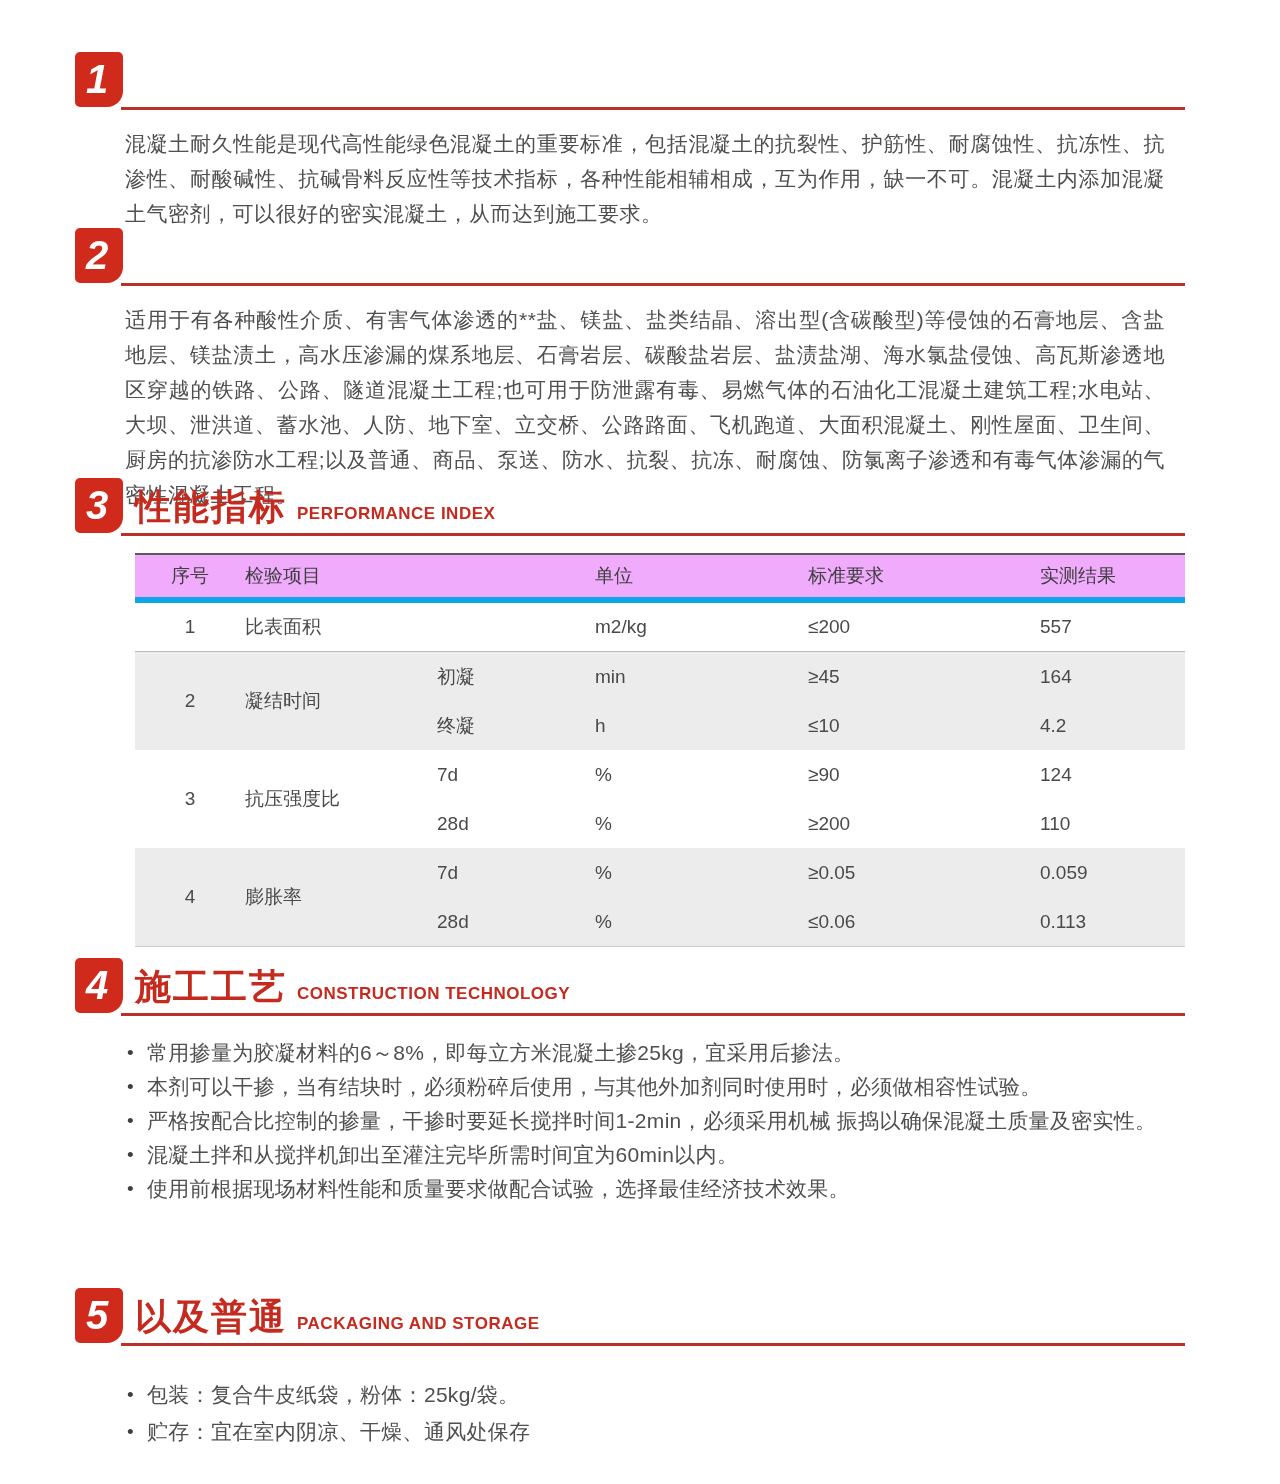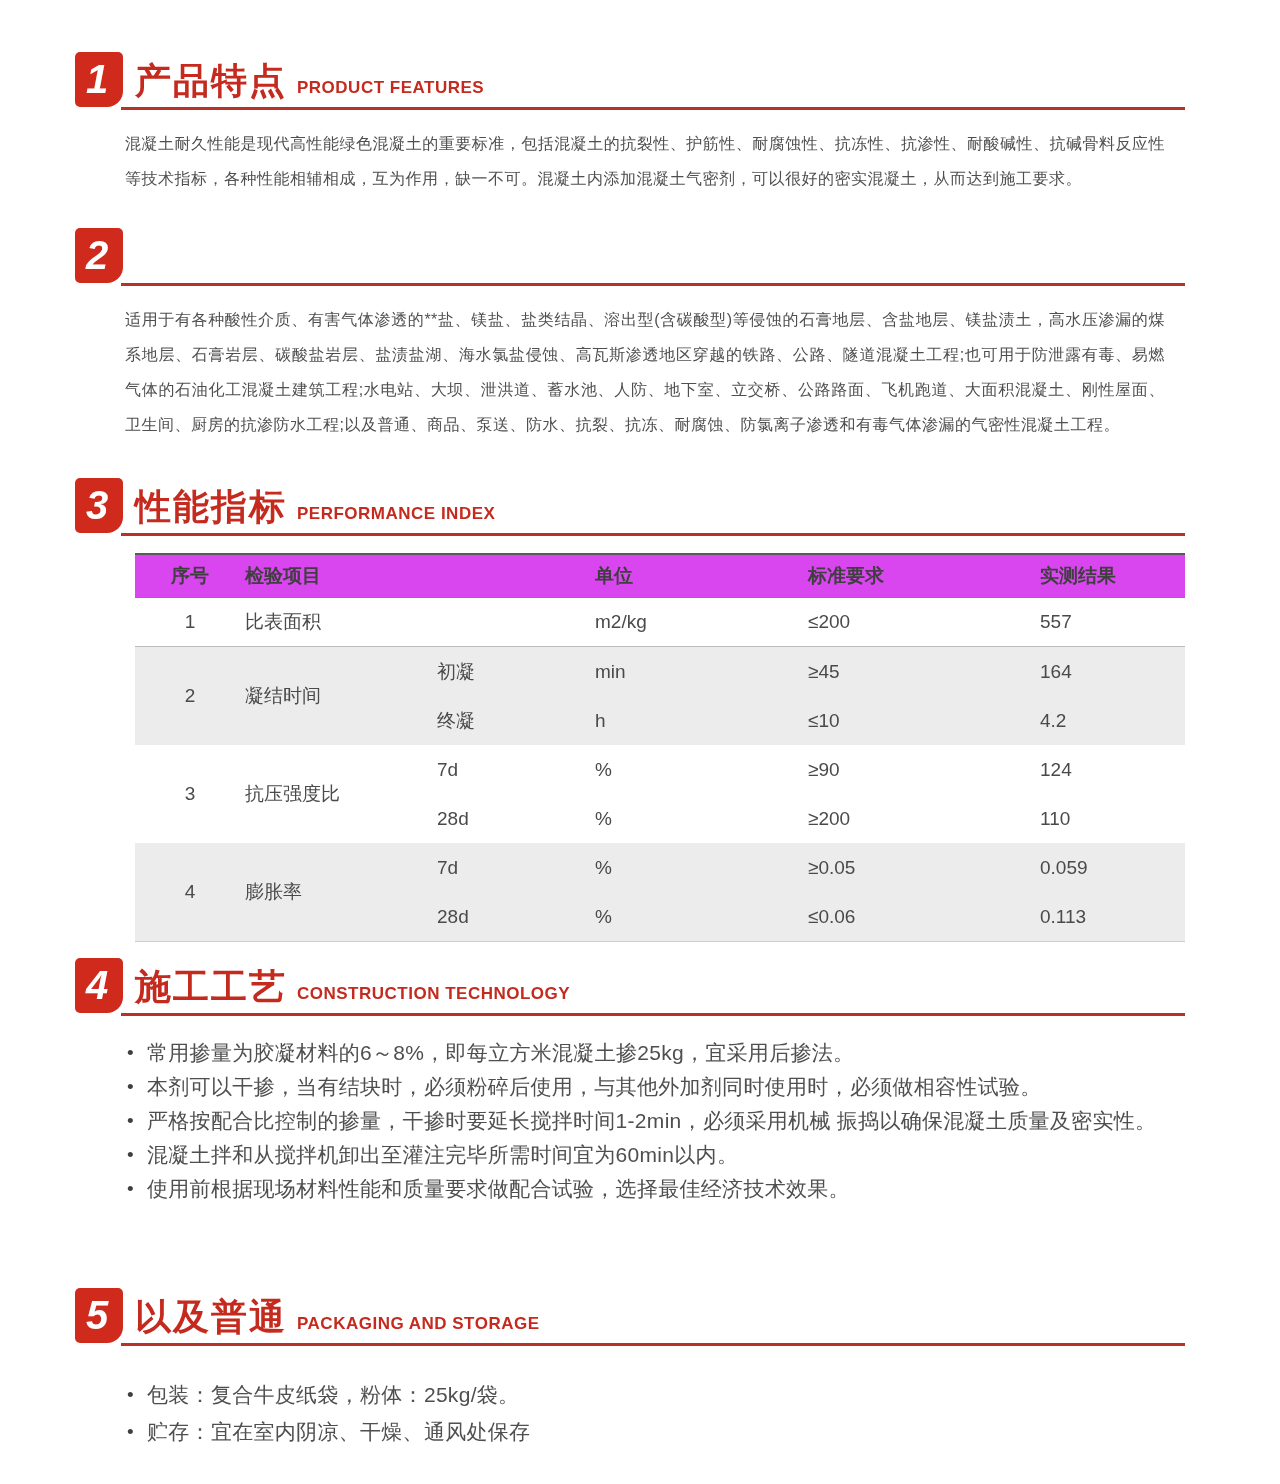--- a/index.html
+++ b/index.html
@@ -12,33 +12,33 @@
   .badge{position:absolute;left:0;top:0;width:48px;height:55px;background:#d02a1d;color:#ffffff;
          font-style:italic;font-weight:bold;font-size:40px;display:flex;align-items:center;
          justify-content:center;border-radius:5px 5px 16px 5px;z-index:2;}
   .badge span{transform:translateX(-2px);}
   .titles{position:absolute;left:60px;bottom:4px;display:flex;align-items:baseline;white-space:nowrap;}
   .titles .zh{font-size:36px;font-weight:bold;color:#c52a1e;letter-spacing:2px;}
   .titles .en{font-size:17px;font-weight:bold;color:#c52a1e;margin-left:10px;letter-spacing:0.5px;}
   .rule{position:absolute;left:46px;right:0;bottom:0;height:3px;background:#b93227;}
 
   
-  .para{margin:16px 0 0 50px;width:1040px;font-size:16px;line-height:35px;color:#4f4f4f;
+  .para{margin:16px 0 0 50px;width:1040px;font-size:21px;line-height:35px;color:#4f4f4f;
         text-align:justify;letter-spacing:0.5px;}
 
   ul.bullets{list-style:none;margin:18px 0 0 50px;padding:0;width:1045px;}
   ul.bullets li{position:relative;padding-left:22px;font-size:21px;line-height:34px;color:#4f4f4f;
         text-align:justify;letter-spacing:0.3px;}
   ul.bullets li::before{content:"•";position:absolute;left:2px;top:0;color:#3f3f3f;font-size:19px;}
 
   
   .perf-table{position:absolute;left:135px;top:553px;width:1050px;font-size:19px;color:#4a4a4a;
         border-top:2px solid #5a5a5a;border-bottom:1px solid #cccccc;}
   .t-grid{display:grid;grid-template-columns:110px 192px 158px 213px 232px 1fr;align-items:center;}
-  .t-head{height:42px;background:#d946ef;border-bottom:1px solid #0ea5e9;color:#3f3f3f;font-weight:bold;}
+  .t-head{height:42px;background:#f0abfc;border-bottom:6px solid #0ea5e9;color:#3f3f3f;}
   .t-row-single{height:48px;background:#ffffff;border-bottom:1px solid #bbbbbb;}
   .t-row-multi{display:grid;grid-template-columns:110px 192px 1fr;align-items:center;}
   .t-row-multi.grey{background:#ececec;}
   .t-row-multi.white{background:#ffffff;}
   .subwrap{display:block;}
   .subrow{display:grid;grid-template-columns:158px 213px 232px 1fr;align-items:center;height:49px;}
   .c-no{text-align:center;}
   .cell{white-space:nowrap;}
 
   .s1{top:52px;} .s2{top:228px;} .s3{top:478px;} .s4{top:958px;} .s5{top:1288px;}
@@ -49,24 +49,20 @@
 </head>
 <body>
 
 <div class="page">
 
   <div class="sec s1">
     <div class="sec-header">
       <div class="badge">
           <span>1</span>
         </div>
-      <div class="titles">
-        <span class="zh">产品特点</span>
-        <span class="en">PRODUCT FEATURES</span>
-      </div>
       <div class="rule"></div>
     </div>
     <div class="para">混凝土耐久性能是现代高性能绿色混凝土的重要标准，包括混凝土的抗裂性、护筋性、耐腐蚀性、抗冻性、抗渗性、耐酸碱性、抗碱骨料反应性等技术指标，各种性能相辅相成，互为作用，缺一不可。混凝土内添加混凝土气密剂，可以很好的密实混凝土，从而达到施工要求。</div>
   </div>
 
   <div class="sec s2">
     <div class="sec-header">
       <div class="badge">
           <span>2</span>
         </div>

